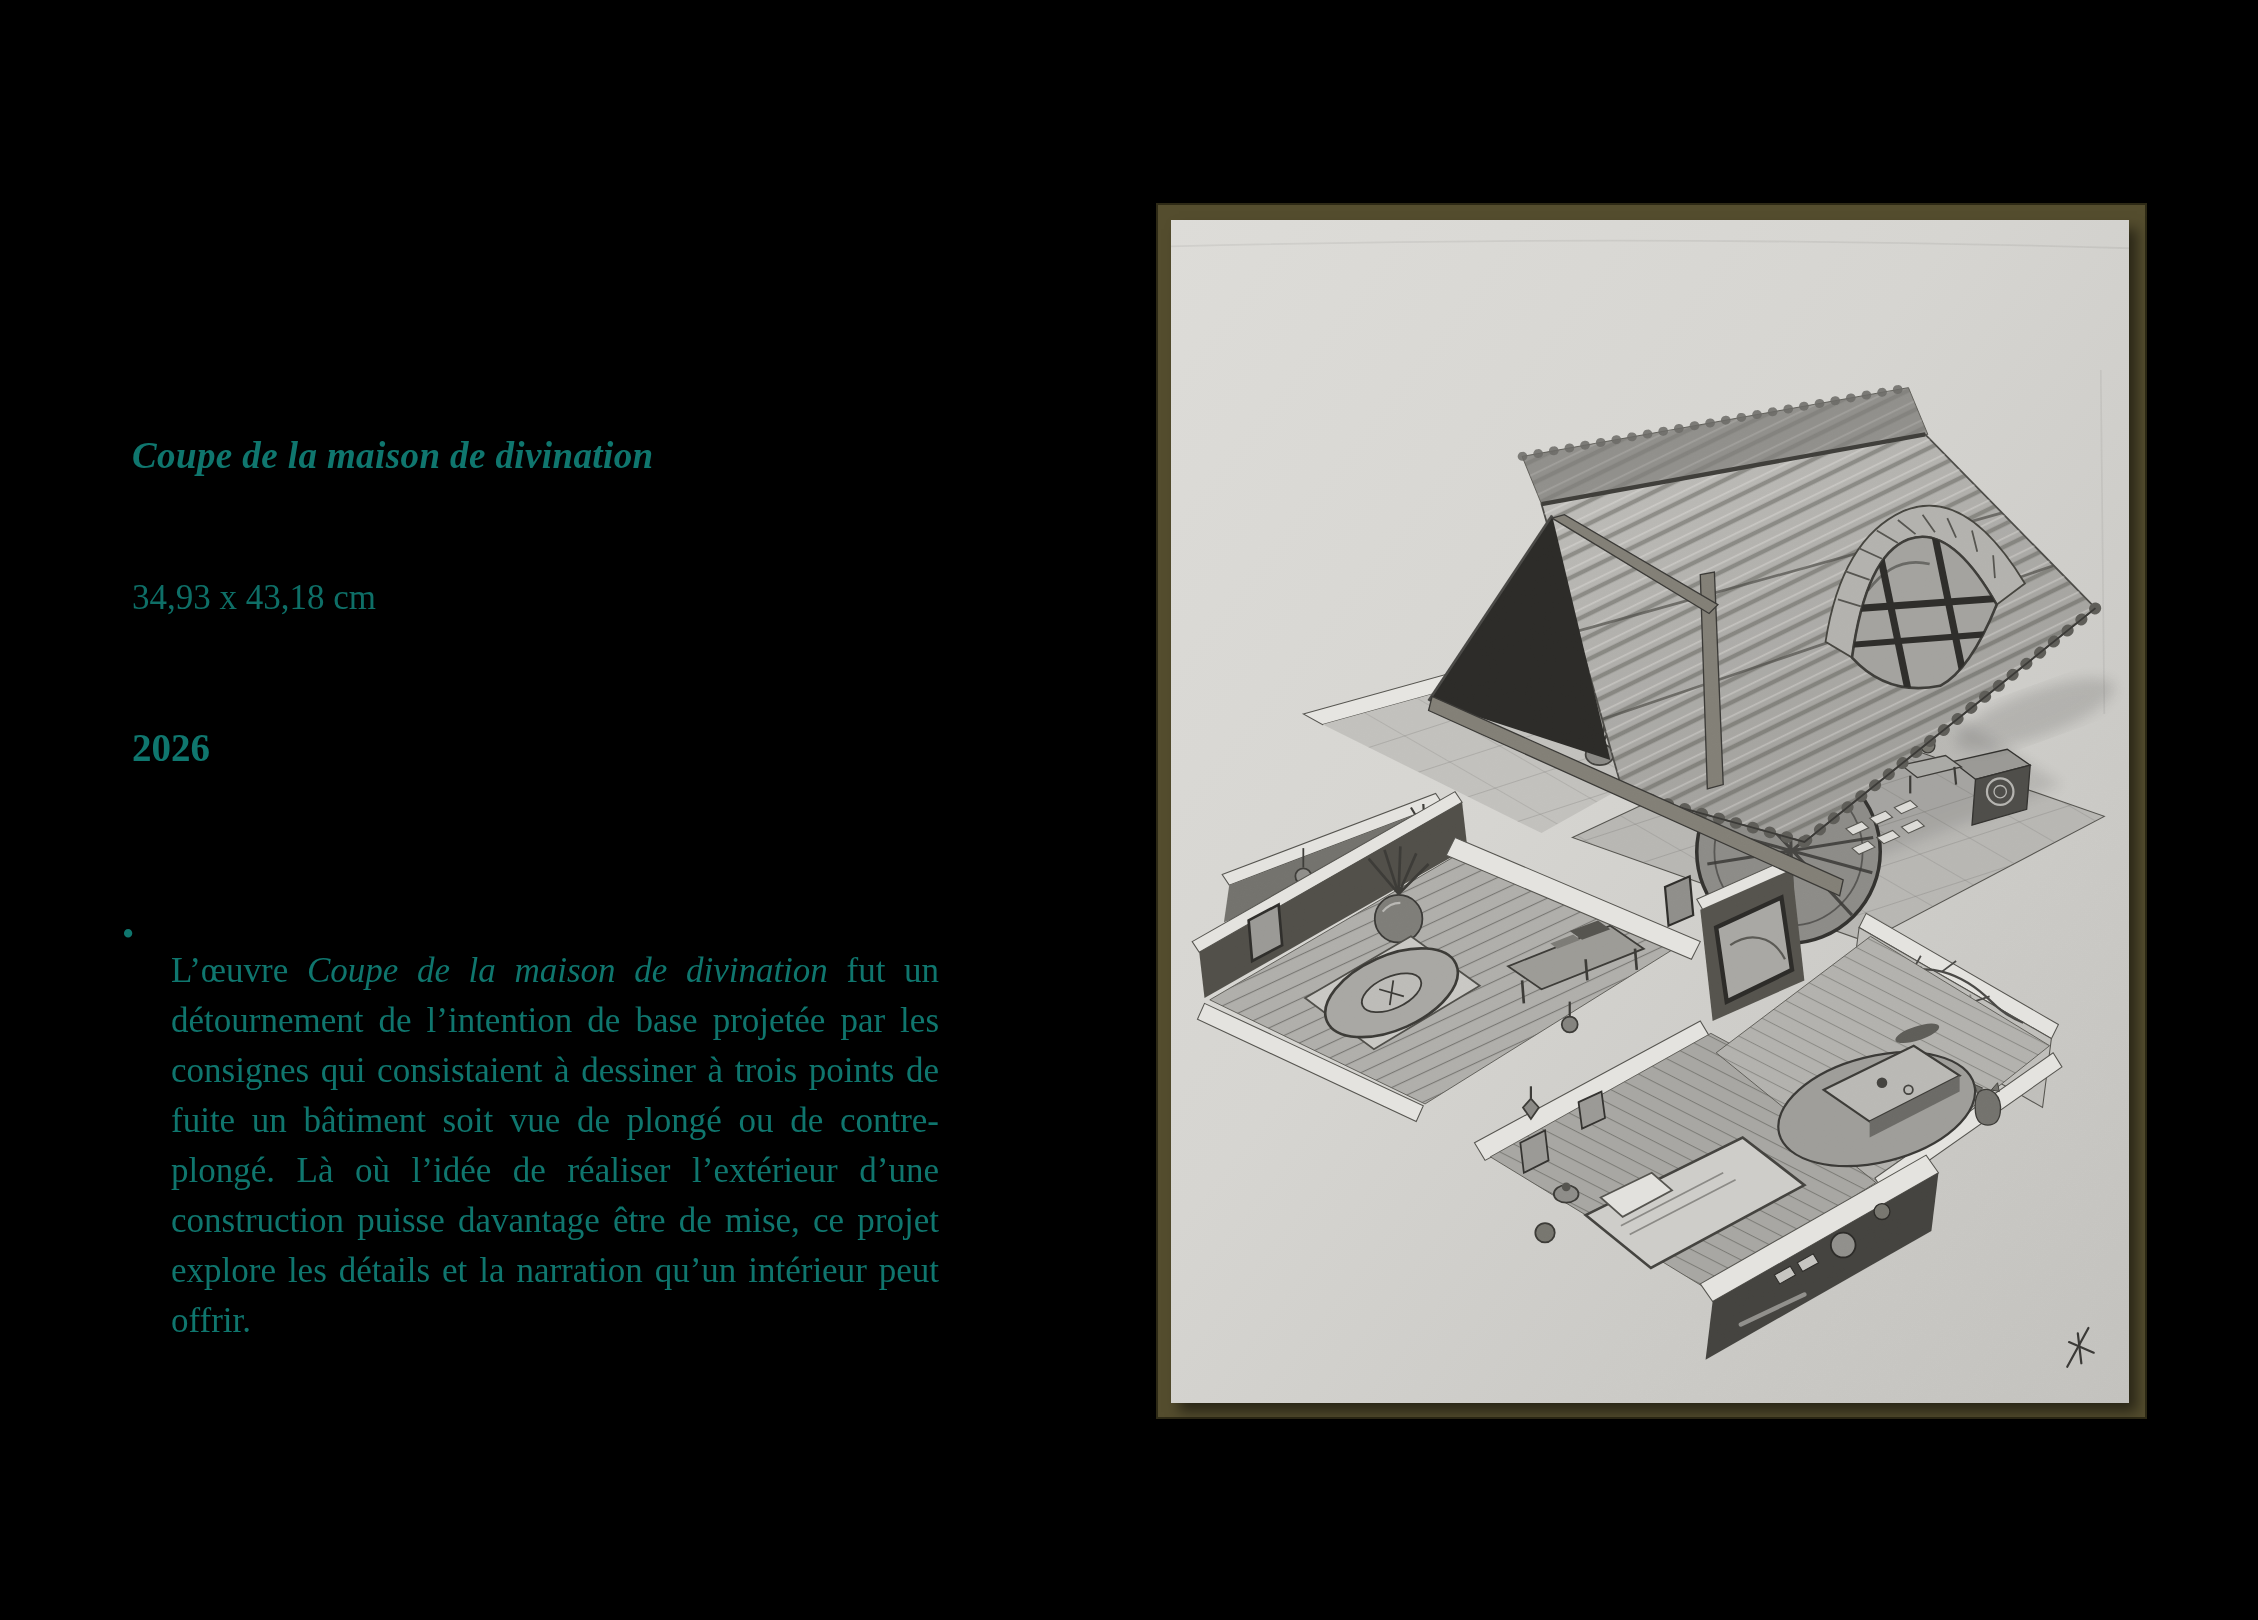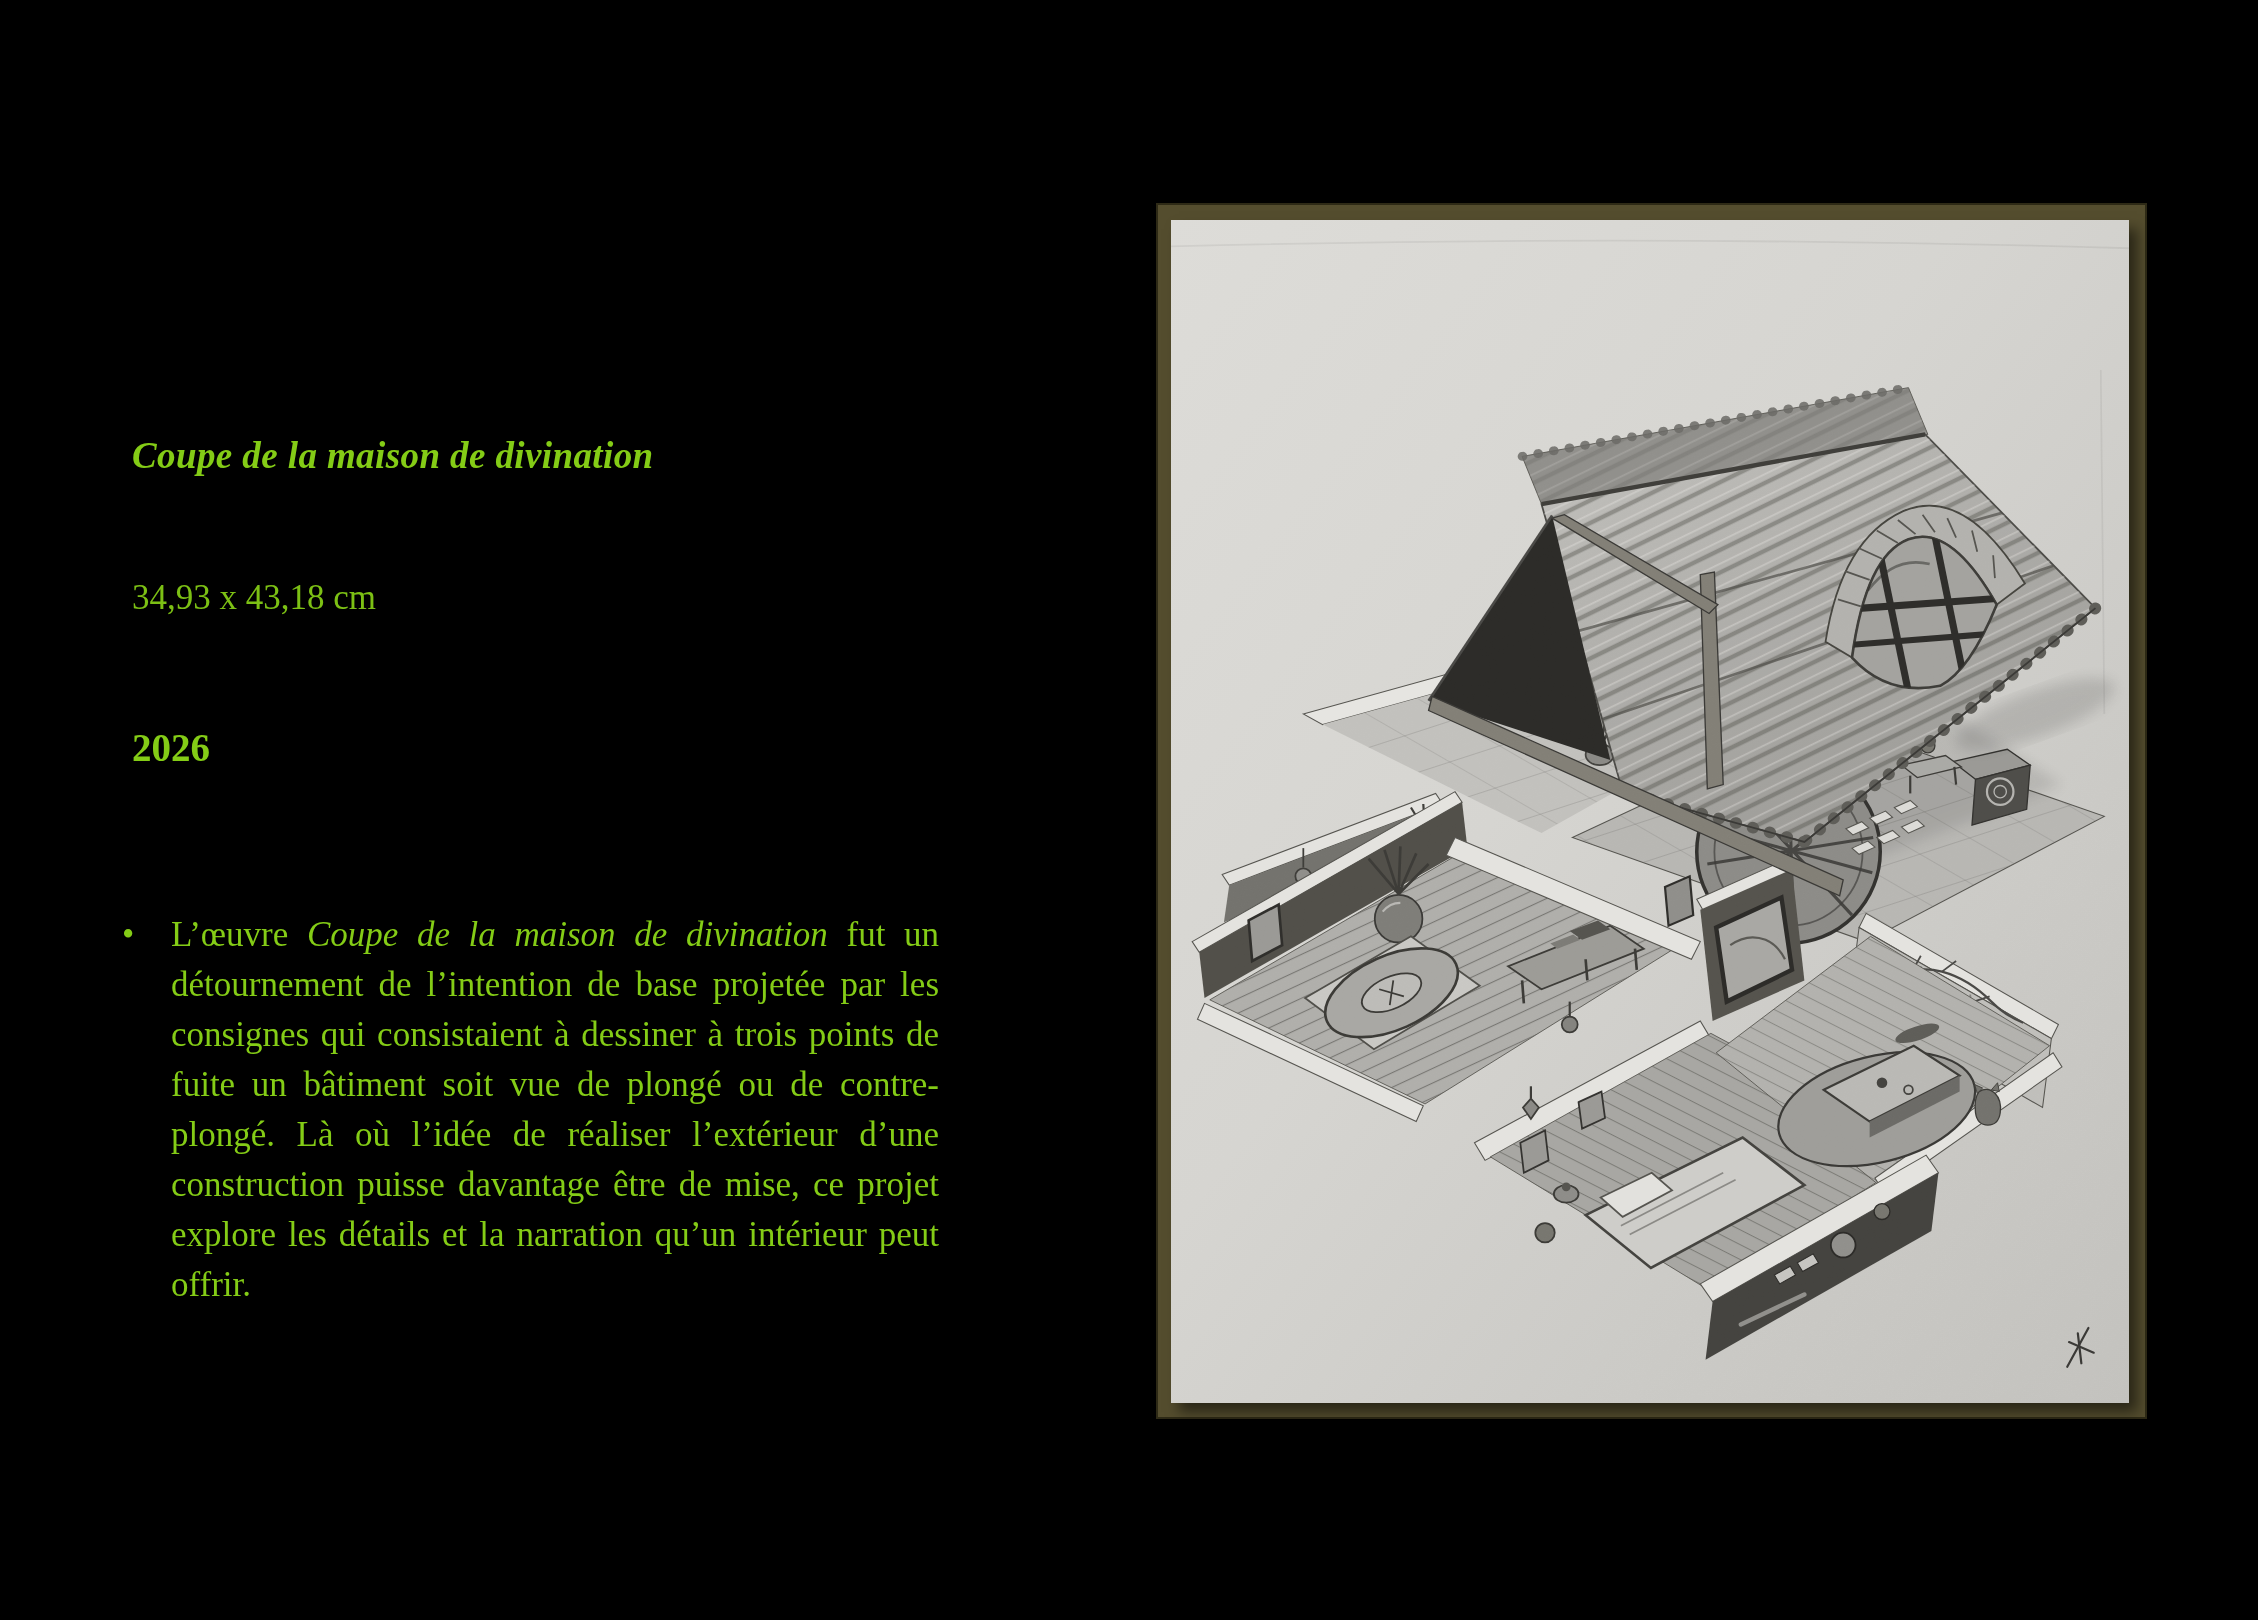--- a/index.html
+++ b/index.html
@@ -35,21 +35,21 @@
   .desc{
     position:absolute;left:122px;top:910px;width:819px;
     display:flex;align-items:flex-start;
   }
   .desc .bullet{
     flex:0 0 49px;font-size:35px;line-height:50px;
   }
   .desc .desc-text{
     flex:0 0 768px;width:768px;
     font-size:35px;line-height:50px;
-    text-align:justify;text-justify:inter-word;
+    text-align:justify;text-justify:inter-word;margin-top:36px;
   }
   .desc .desc-text .it{font-style:italic;}
   
   .photo-frame{
     position:absolute;left:1156px;top:203px;
     width:991px;height:1216px;
     background:#544d2e;
     border:2.6px solid #2e2a16;
     box-sizing:border-box;
   }
@@ -59,21 +59,21 @@
     background:linear-gradient(128deg,#dddcd8 0%,#d6d5d1 42%,#cccbc7 70%,#c3c2be 100%);
     box-shadow:8px 8.8px 12.4px rgba(0,0,0,.5);
   }
   .photo-paper svg{display:block;width:100%;height:100%;}
 </style>
 </head>
 <body>
 
 <div class="slide" style="background: rgb(0, 0, 0);">
 
-  <div class="info" style="color: #84cc16;">
+  <div class="info" style="color: #0f766e;">
     <div class="art-title">Coupe de la maison de divination</div>
     <div class="art-dims">34,93 x 43,18 cm</div>
     <div class="art-year">2026</div>
 
     <div class="desc">
       <span class="bullet">•</span>
       <div class="desc-text">
         <span>L’œuvre </span><span class="it">Coupe de la maison de divination</span><span> fut un détournement de l’intention de base projetée par les consignes qui consistaient à dessiner à trois points de fuite un bâtiment soit vue de plongé ou de contre-plongé. Là où l’idée de réaliser l’extérieur d’une construction puisse davantage être de mise, ce projet explore les détails et la narration qu’un intérieur peut offrir.</span>
       </div>
     </div>

